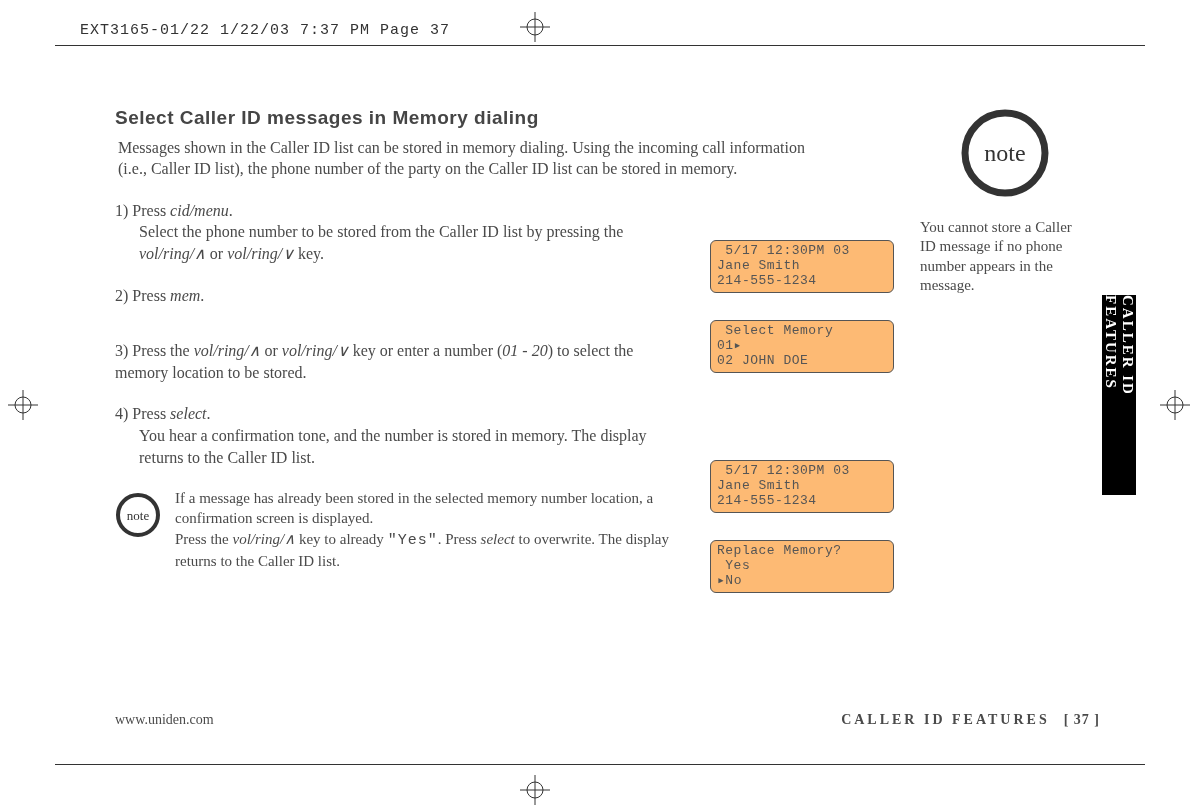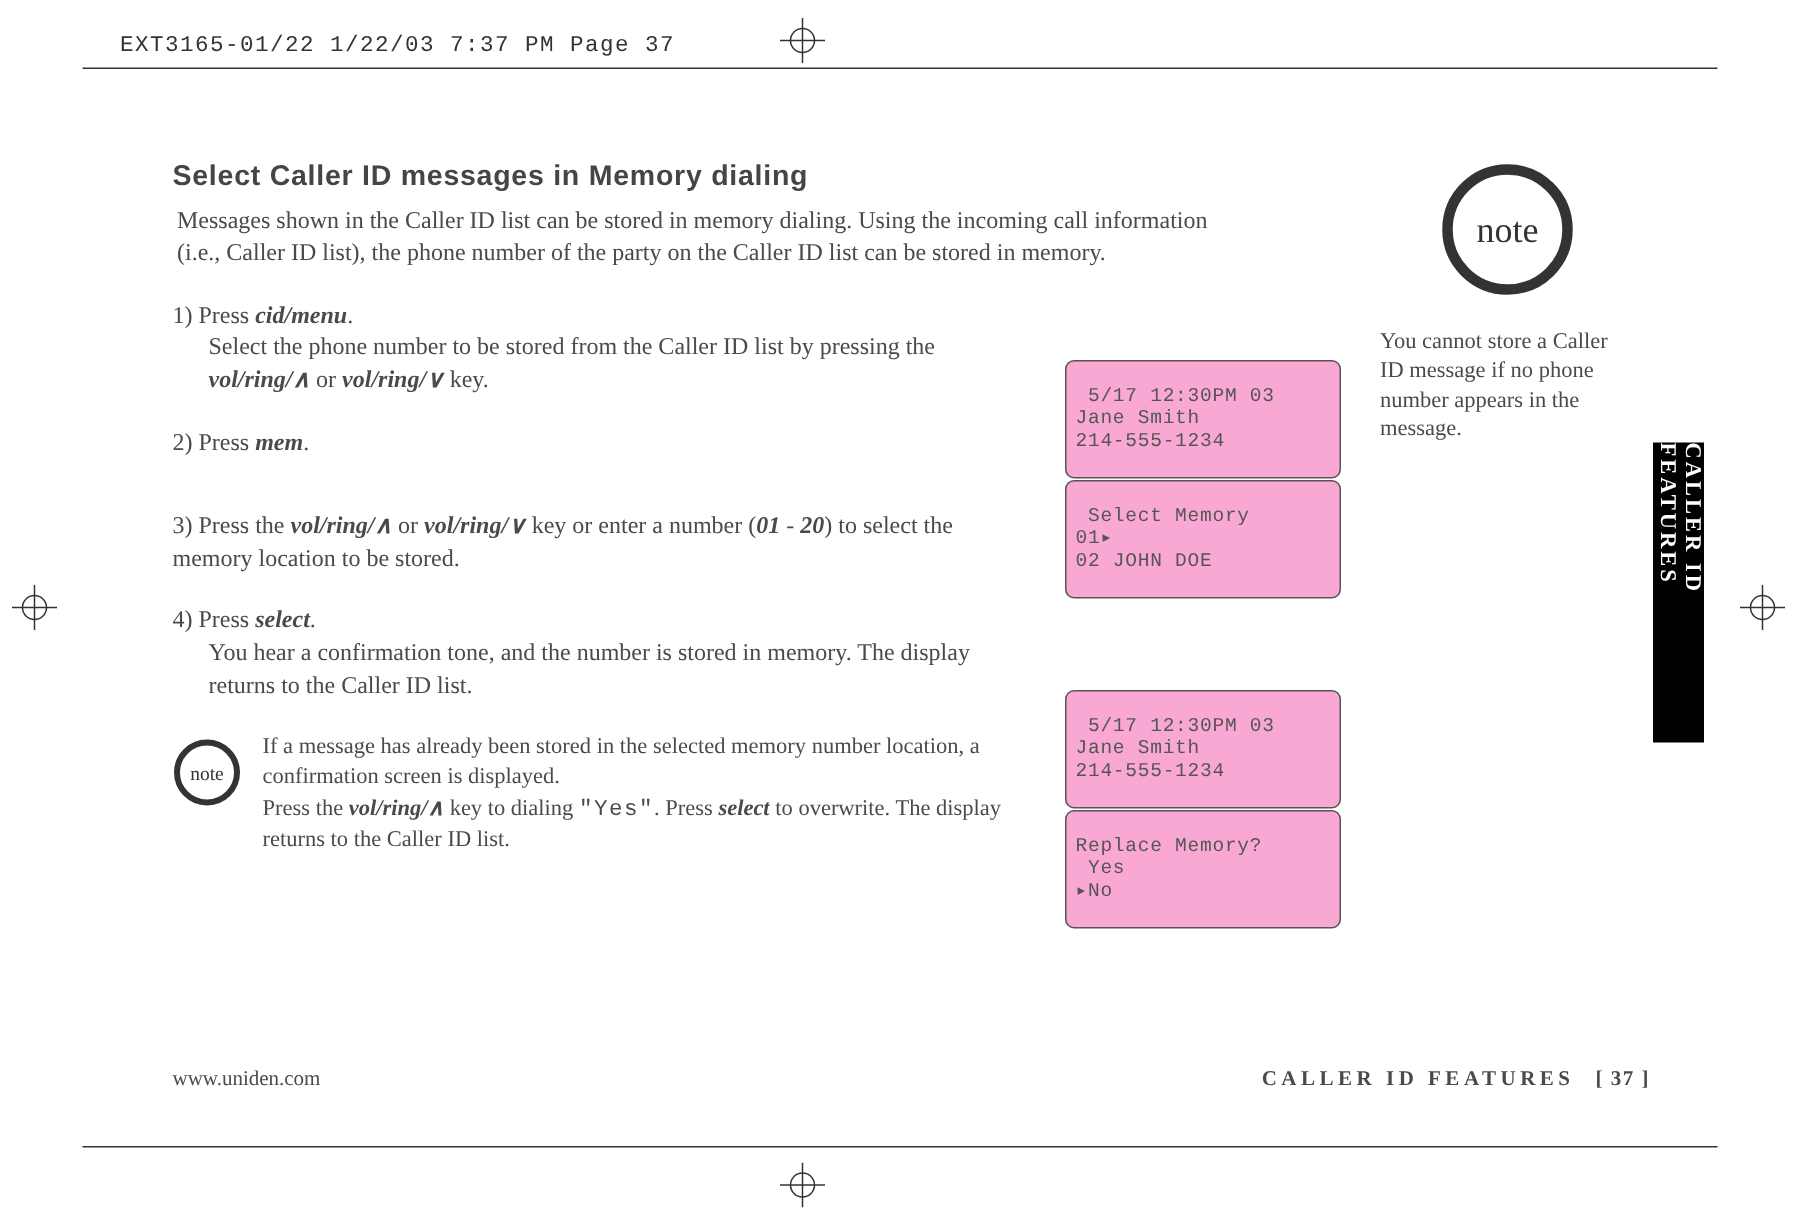--- a/index.html
+++ b/index.html
@@ -53,47 +53,47 @@
   .intro {
     margin: 0 0 20px 3px;
     width: 700px;
   }
   .step {
     margin: 0 0 20px 0;
     width: 560px;
   }
   .step-first { margin-top: 6px; }
   .step .body-indent { padding-left: 24px; display: block; }
-  .bi { font-style: italic; font-weight: bold; }
+  .bi { font-style: italic; font-weight: normal; }
   .lcd-font { font-family: 'Courier New', monospace; letter-spacing: 1px; }
 
   .note-inline {
     display: flex;
     align-items: flex-start;
     gap: 14px;
     width: 560px;
     margin-top: 8px;
   }
   .note-inline .note-icon { flex: 0 0 auto; margin-top: 4px; }
   .note-inline .note-text { font-size: 15px; line-height: 1.35; }
 
   .lcd {
     position: absolute;
     left: 710px;
     width: 170px;
     border: 1px solid #555;
     border-radius: 6px;
-    padding: 16px 6px;
+    padding: 3px 6px;
     font-family: 'Courier New', monospace;
     font-size: 13px;
     line-height: 1.15;
     letter-spacing: 0.5px;
     white-space: pre;
     color: #555;
-    background: #f9a8d4;
+    background: #fdba74;
   }
   .lcd1 { top: 240px; }
   .lcd2 { top: 320px; }
   .lcd3 { top: 460px; }
   .lcd4 { top: 540px; }
 
   .sidebar {
     position: absolute;
     top: 108px;
     left: 920px;
@@ -206,21 +206,21 @@
 
   <div class="note-inline">
     <div class="note-icon">
       <svg width="46" height="46">
           <circle cx="23" cy="23" r="20" stroke="#333" stroke-width="4" fill="none"></circle>
           <text x="23" y="28" text-anchor="middle" font-family="Georgia" font-size="13" fill="#333">note</text>
         </svg>
     </div>
     <div class="note-text">
       <span>If a message has already been stored in the selected memory number location, a confirmation screen is displayed.</span><br>
-      <span>Press the </span><span class="bi">vol/ring/</span><span class="bi">∧</span><span> key to dialing </span><span class="lcd-font">"Yes"</span><span>. Press </span><span class="bi">select</span><span> to overwrite. The display returns to the Caller ID list.</span>
+      <span>Press the </span><span class="bi">vol/ring/</span><span class="bi">∧</span><span> key to already </span><span class="lcd-font">"Yes"</span><span>. Press </span><span class="bi">select</span><span> to overwrite. The display returns to the Caller ID list.</span>
     </div>
   </div>
 </div>
 
 <div class="lcd lcd1"> 5/17 12:30PM 03
 Jane Smith
 214-555-1234</div>
 <div class="lcd lcd2"> Select Memory
 01▸
 02 JOHN DOE</div>

